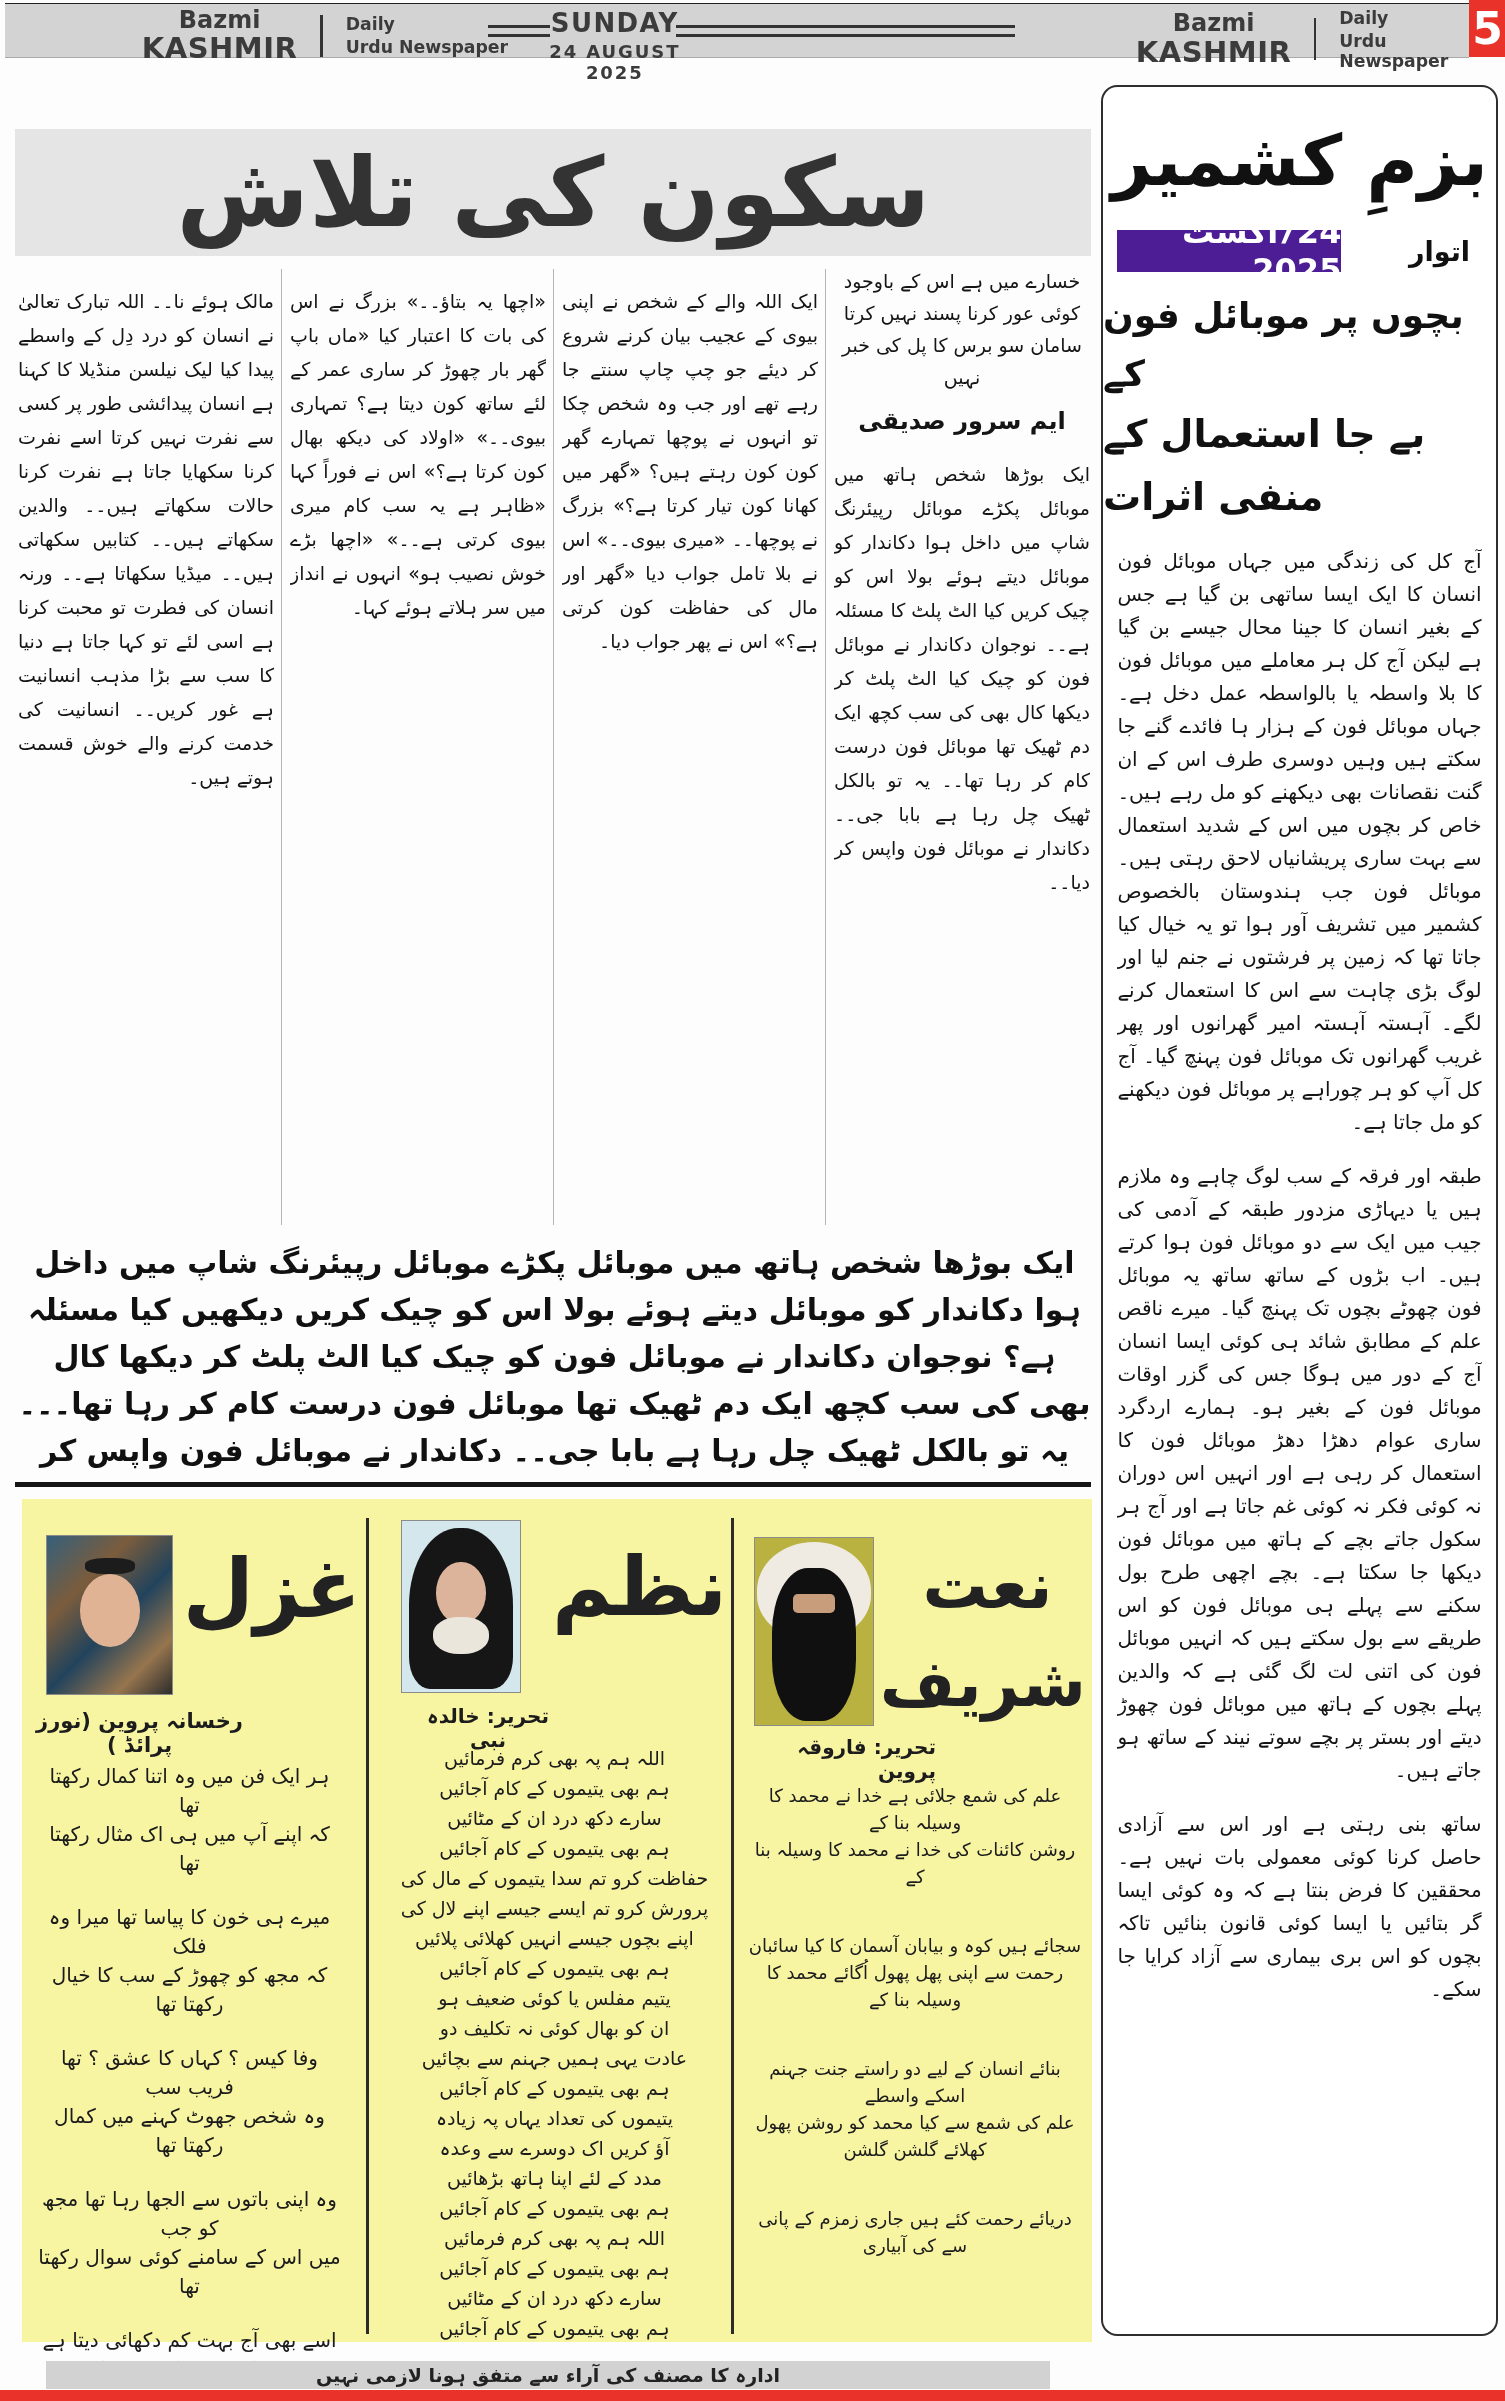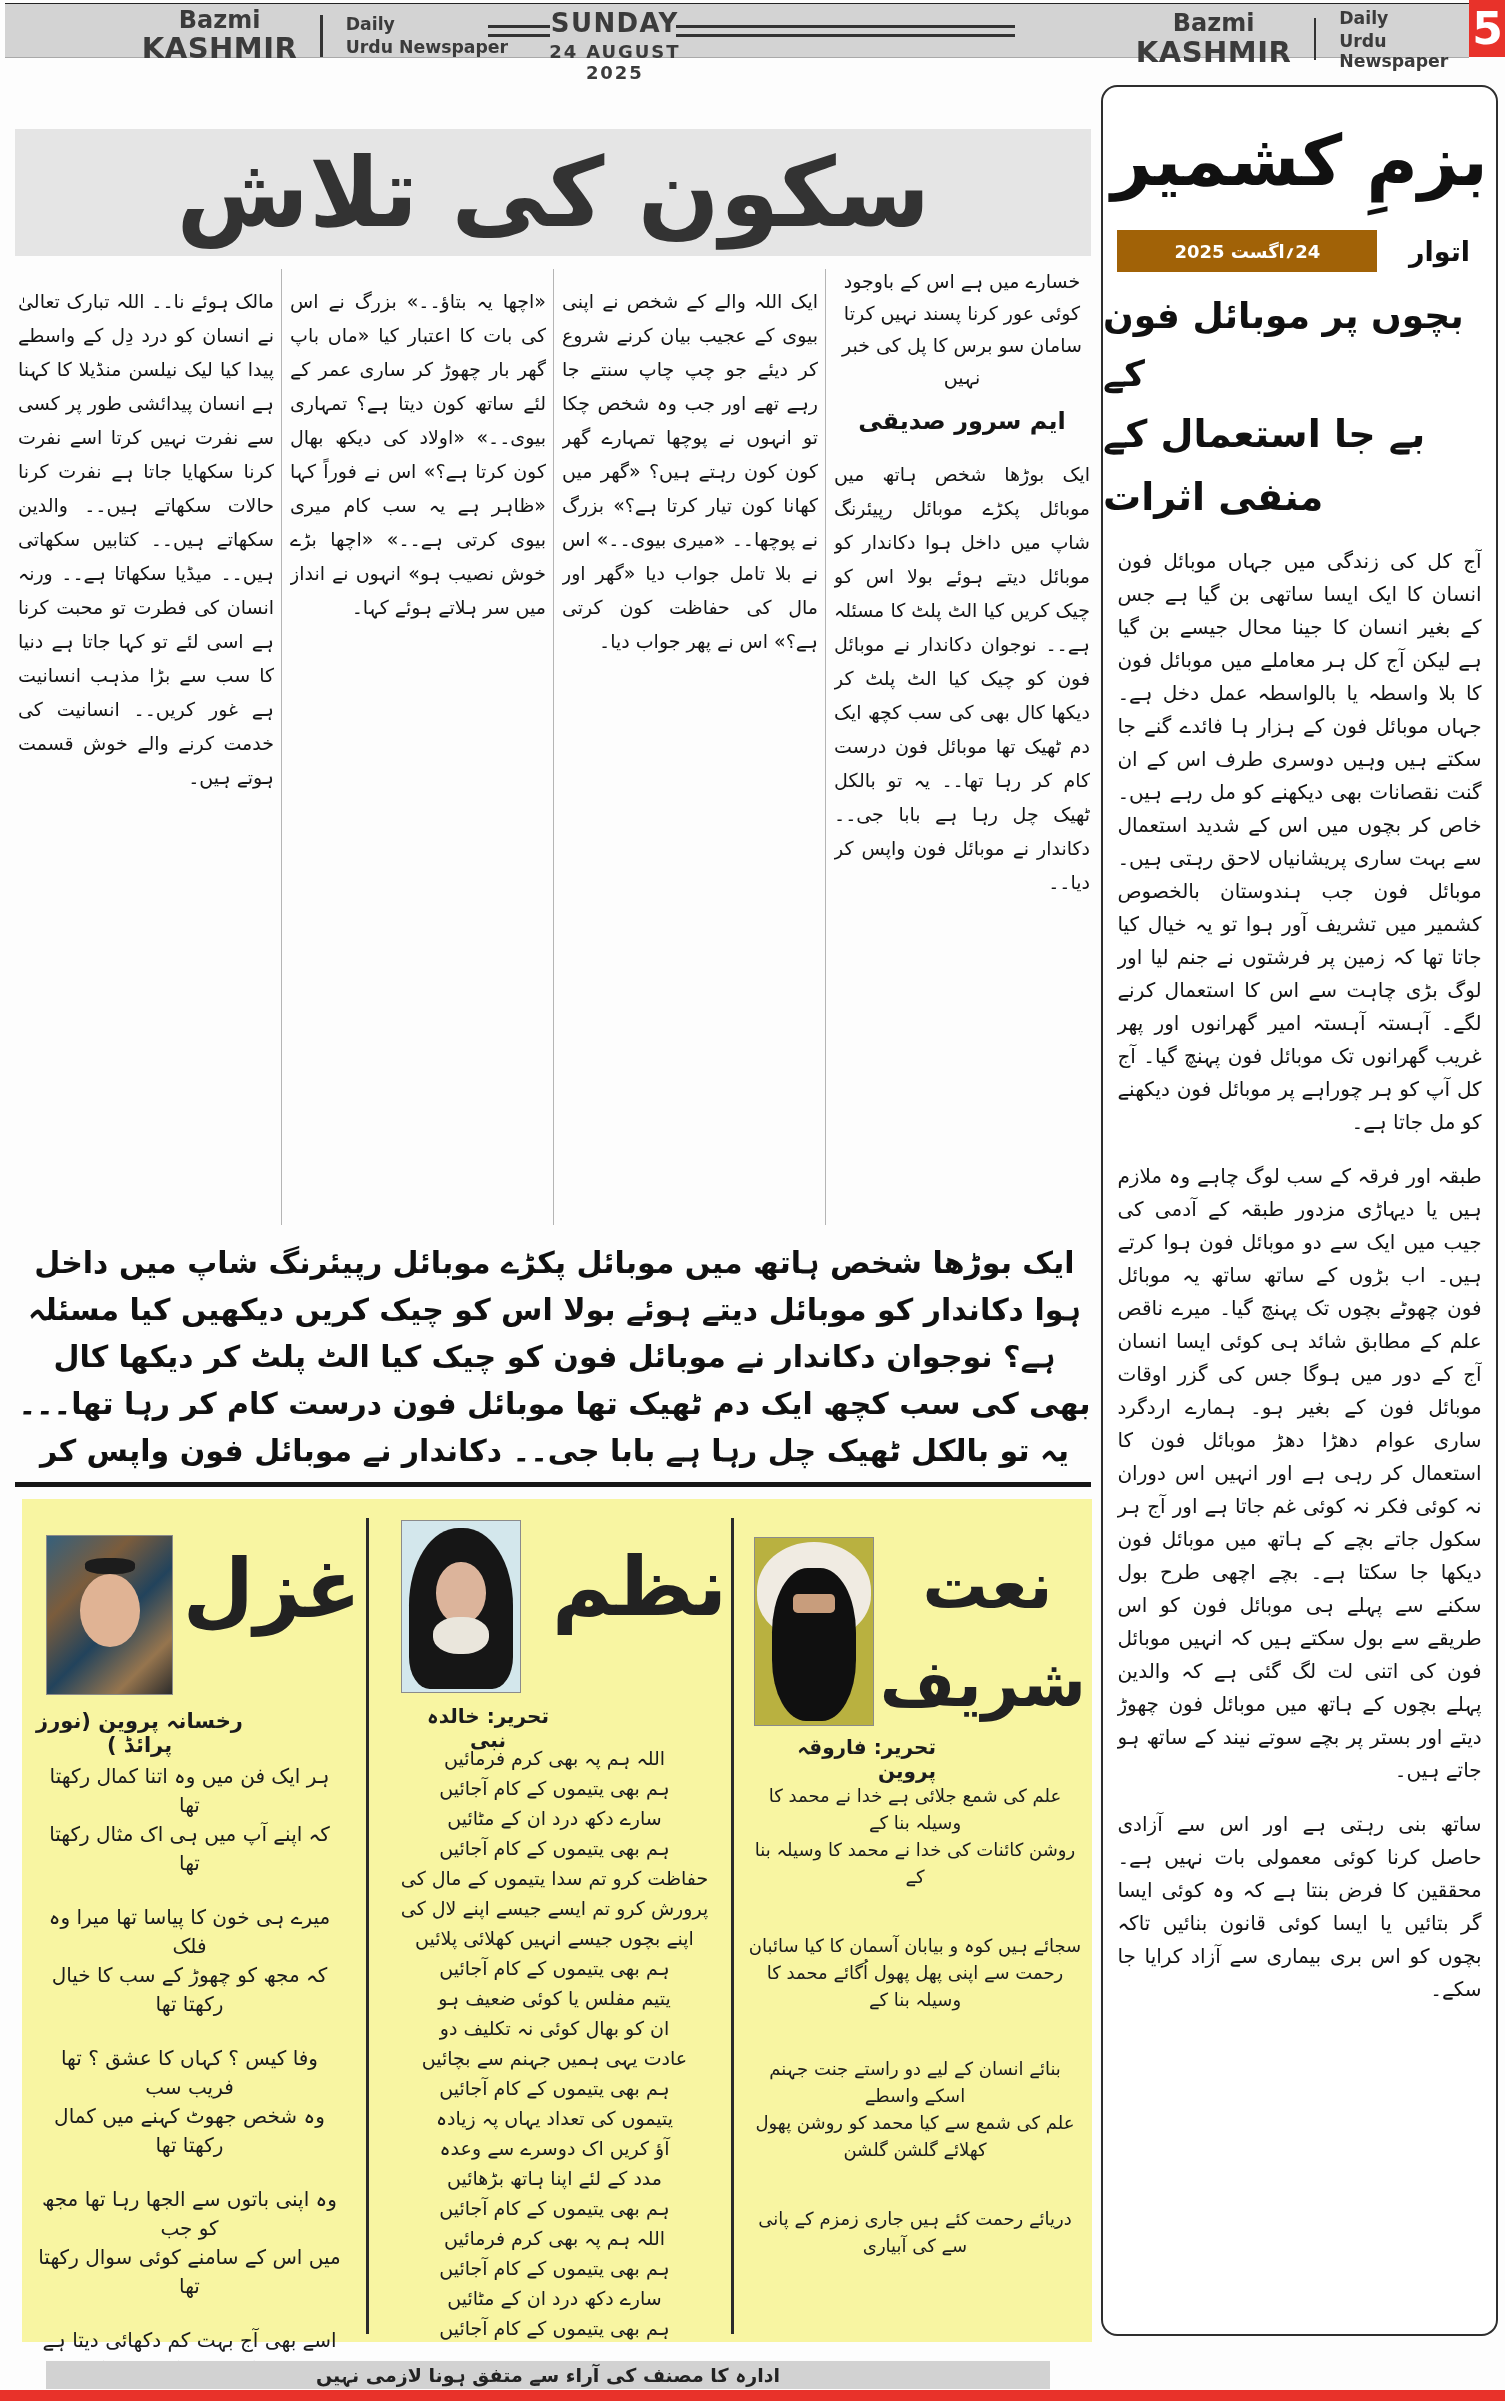--- a/index.html
+++ b/index.html
@@ -91,22 +91,22 @@
   .t-lines{position:absolute;left:747px;top:1782px;width:336px;direction:rtl;text-align:center;font-size:18px;}
   .t-lines .line{line-height:27px;}
   .t-lines .line:nth-child(even){margin-bottom:42px;}
 
   
   .sidecol{position:absolute;left:1101px;top:85px;width:397px;height:2251px;border:2.4px solid #2e2e2e;
            border-radius:16.3px;background:#fff;overflow:hidden;box-sizing:border-box;}
   .side-title{margin-top:11.5px;text-align:center;font-size:70px;font-weight:bold;direction:rtl;
               color:#111;line-height:125px;}
   .side-datebar{position:relative;height:42px;margin:6.7px 11.5px 0;}
-  .db-black{position:absolute;left:2.9px;top:0;width:260px;height:42px;background:#a16207;color:#fff;
-            display:flex;align-items:center;justify-content:center;font-size:18px;font-weight:bold;direction:rtl;}
+  .db-black{position:absolute;left:2.9px;top:0;width:224px;height:42px;background:#4c1d95;color:#fff;
+            display:flex;align-items:center;justify-content:center;font-size:32px;font-weight:bold;direction:rtl;}
   .db-day{position:absolute;right:14.4px;top:5.8px;font-size:27px;font-weight:bold;direction:rtl;color:#111;}
   .side-headline{margin-top:14.4px;text-align:left;direction:rtl;font-weight:bold;color:#111;}
   .sh1{font-size:36px;line-height:58px;}
   .sh2{font-size:38px;line-height:63px;}
   .side-body{margin:16.3px 14.4px 0;direction:rtl;text-align:justify;font-size:20px;line-height:33px;
              color:#141414;height:1815px;overflow:hidden;}
   .side-body p{margin:0 0 21px;}
 
   
   .footbar{position:absolute;left:46px;top:2361px;width:1004px;height:28px;background:#d2d2d2;

